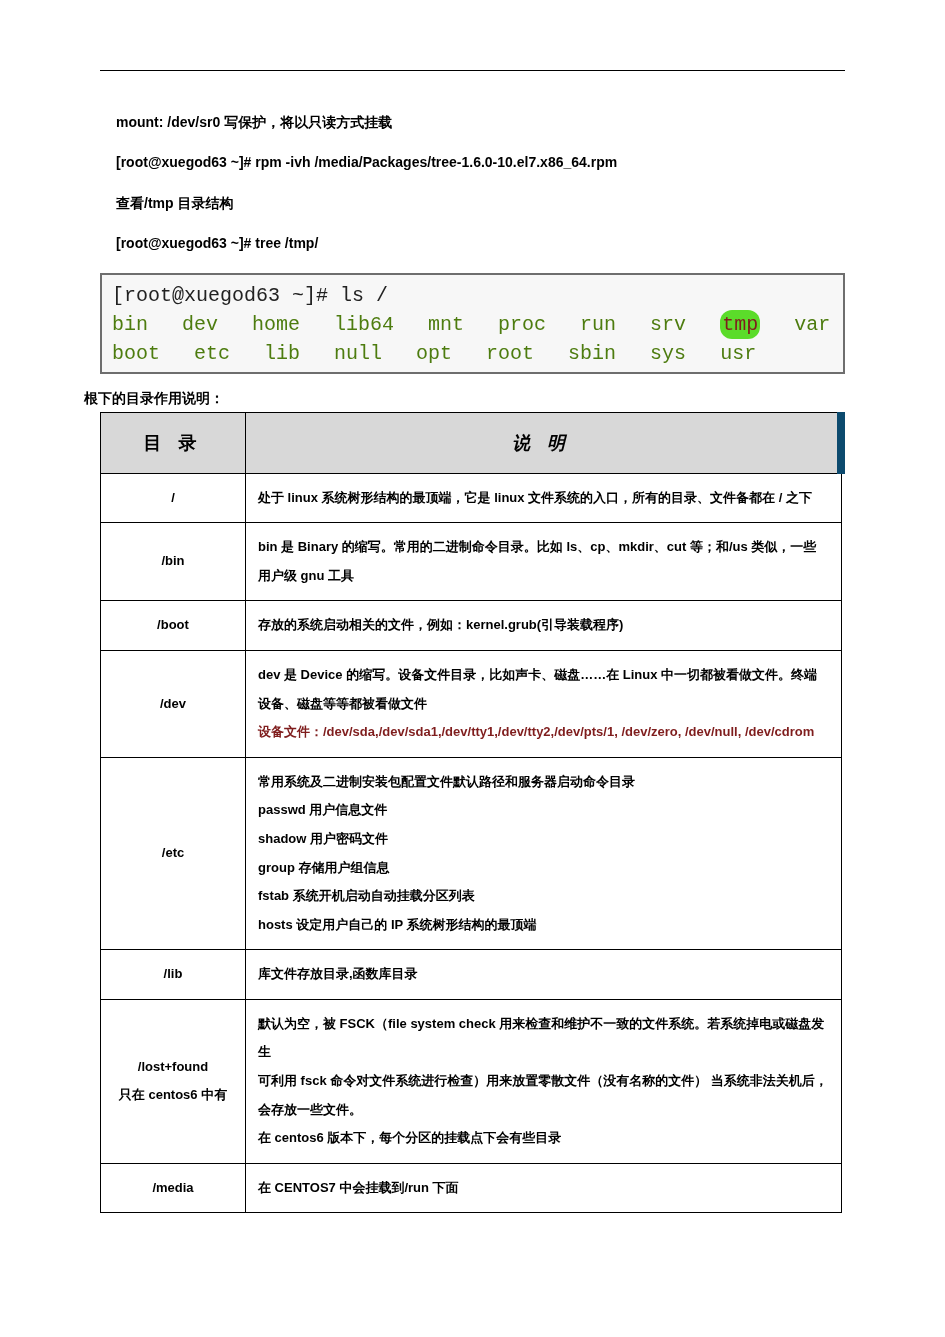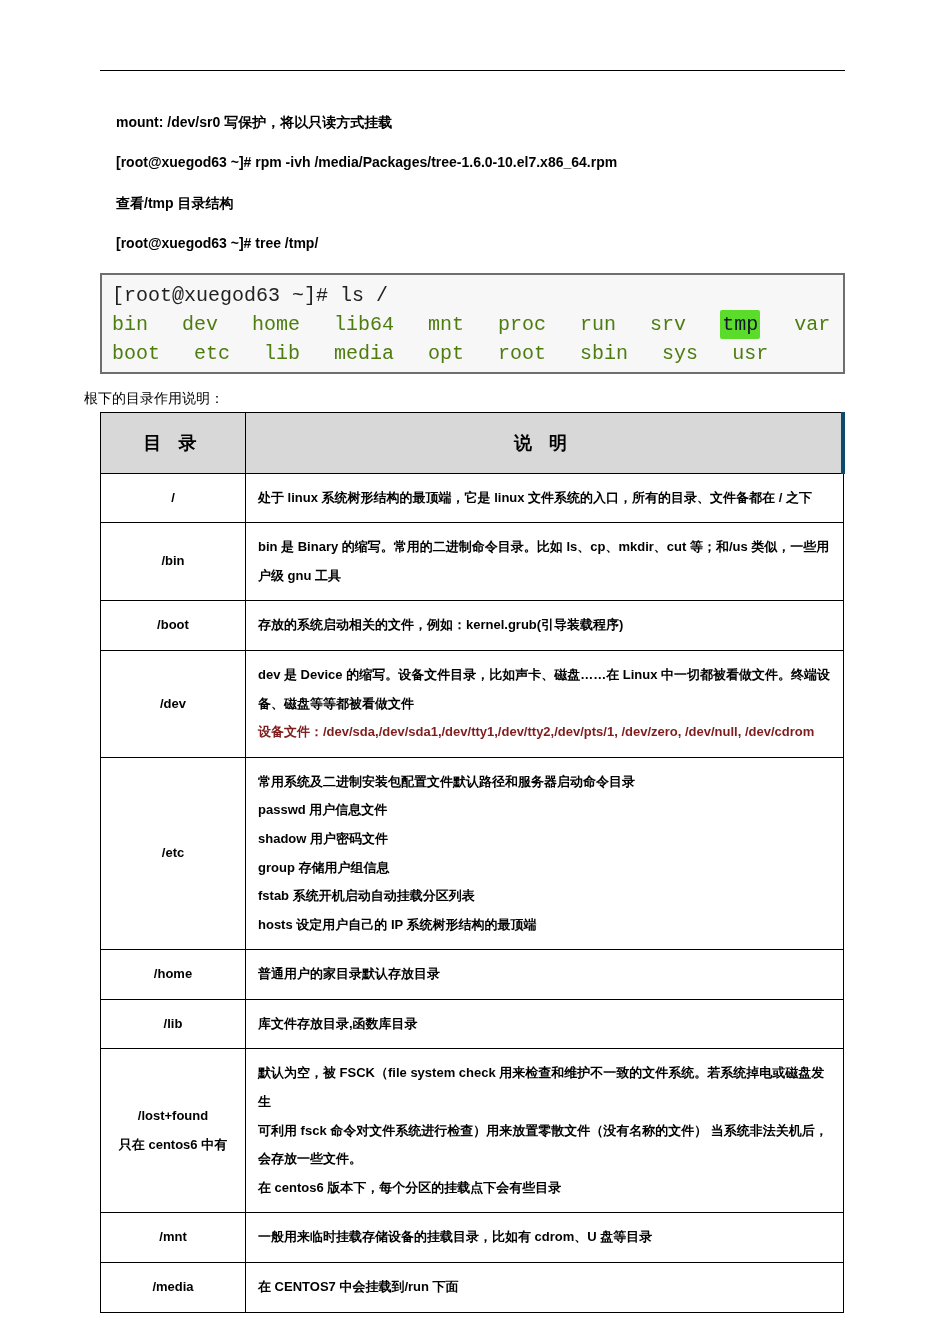--- a/index.html
+++ b/index.html
@@ -31,23 +31,23 @@
     background: #f7f7f7;
     padding: 6px 14px 4px 10px;
     margin: 6px 0 16px 0;
     font-family: "Courier New", monospace;
     font-size: 20px;
     line-height: 1.45;
   }
   .term-prompt { color: #222; }
   .term-ls-row { display: flex; flex-wrap: nowrap; }
   .term-ls-row span { color: #4d7c0f; margin-right: 34px; font-family: "Courier New", monospace; }
-  .term-ls-row span.hl { background: #5bdc2a; color: #0f172a; padding: 0 2px; border-radius: 2px; }
+  .term-ls-row span.hl { background: #5bdc2a; color: #7f1d1d; padding: 0 2px; border-radius: 12px; }
   .intro {
-    font-weight: normal;
+    font-weight: bold;
     margin: 8px 0 4px -16px;
   }
   table.dirtable {
     width: 100%;
     border-collapse: collapse;
     table-layout: fixed;
     border: 1px solid #000;
   }
   table.dirtable th {
     background: #d8d8d8;
@@ -65,21 +65,22 @@
     vertical-align: middle;
     font-size: 13px;
     line-height: 2.2;
     font-weight: bold;
   }
   table.dirtable td.dircell { text-align: center; }
   .small { font-size: 11px; font-weight: bold; line-height: 2.4; }
   .red { color: #7f1d1d; }
   
   table.dirtable tr.headrow th:last-child {
-    border-right: 4px solid #0c4a6e;
+    border-right: 8px solid #0c4a6e;
+    font-style: italic;
   }
 </style>
 </head>
 <body>
 
 <div class="page">
 
   <div class="hrule"></div>
 
   <p class="para">mount: /dev/sr0  写保护，将以只读方式挂载</p>
@@ -98,21 +99,21 @@
         <span>proc</span>
         <span>run</span>
         <span>srv</span>
         <span class="hl">tmp</span>
         <span>var</span>
       </div>
     <div class="term-ls-row" id="ls-row-2">
         <span>boot</span>
         <span>etc</span>
         <span>lib</span>
-        <span>media</span>
+        <span>null</span>
         <span>opt</span>
         <span>root</span>
         <span>sbin</span>
         <span>sys</span>
         <span>usr</span>
       </div>
   </div>
 
   <div class="intro">根下的目录作用说明：</div>
 
@@ -152,43 +153,35 @@
           <td>
             <div>常用系统及二进制安装包配置文件默认路径和服务器启动命令目录</div>
             <div>passwd  用户信息文件</div>
             <div>shadow   用户密码文件</div>
             <div>group  存储用户组信息</div>
             <div>fstab  系统开机启动自动挂载分区列表</div>
             <div>hosts  设定用户自己的 IP 系统树形结构的最顶端</div>
           </td>
         </tr>
         <tr>
-          <td class="dircell">/home</td>
-          <td>普通用户的家目录默认存放目录</td>
-        </tr>
-        <tr>
           <td class="dircell">/lib</td>
           <td>库文件存放目录,函数库目录</td>
         </tr>
         <tr>
           <td class="dircell small">
             <div>/lost+found</div>
             <div>只在 centos6 中有</div>
           </td>
           <td class="small">
             <div>默认为空，被 FSCK（file system check 用来检查和维护不一致的文件系统。若系统掉电或磁盘发生</div>
             <div>可利用 fsck 命令对文件系统进行检查）用来放置零散文件（没有名称的文件） 当系统非法关机后，</div>
             <div>会存放一些文件。</div>
             <div>在 centos6 版本下，每个分区的挂载点下会有些目录</div>
           </td>
         </tr>
         <tr>
-          <td class="dircell">/mnt</td>
-          <td>一般用来临时挂载存储设备的挂载目录，比如有 cdrom、U 盘等目录</td>
-        </tr>
-        <tr>
           <td class="dircell">/media</td>
           <td>在 CENTOS7 中会挂载到/run 下面</td>
         </tr>
       </tbody>
   </table>
 
 </div>
 
 </body></html>

